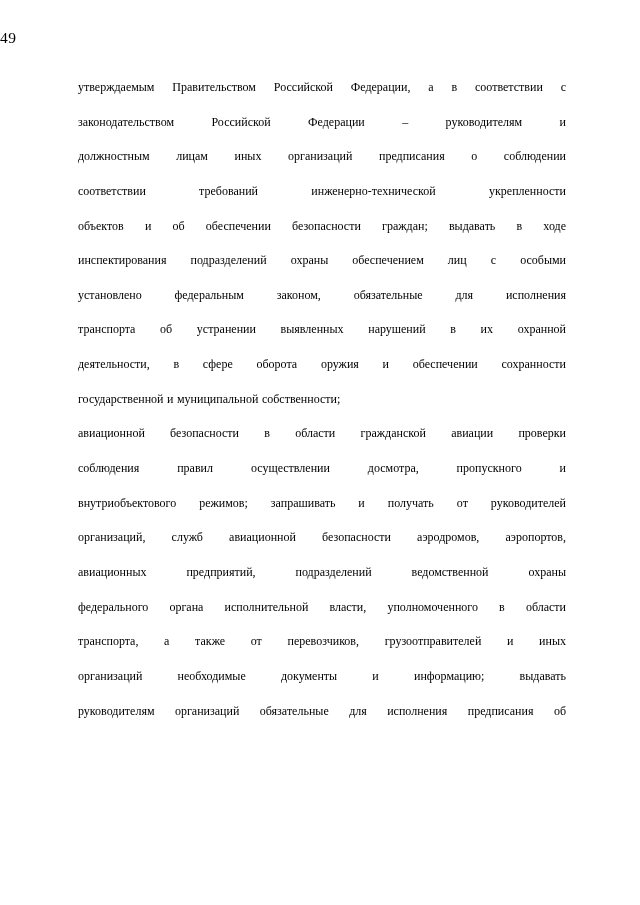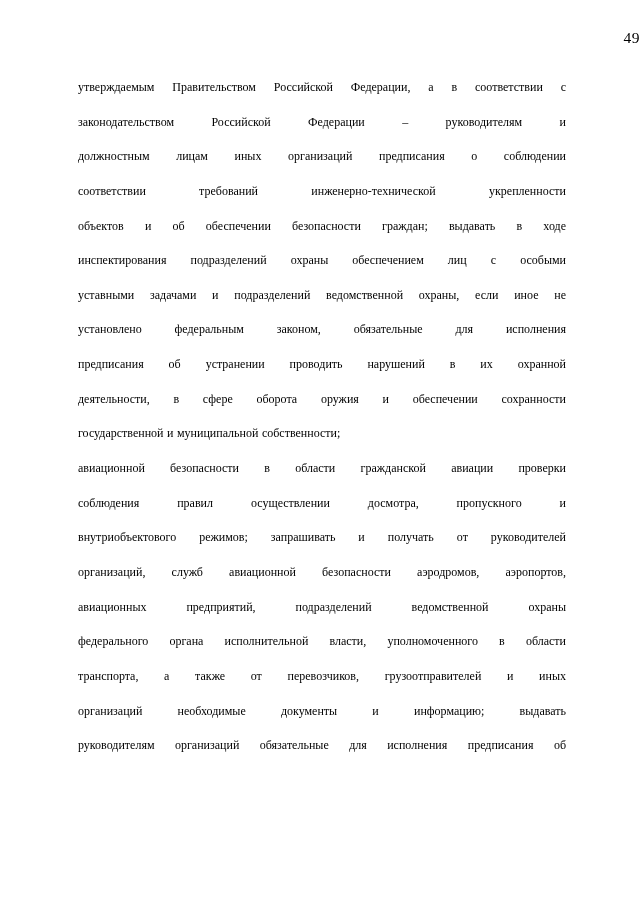--- a/index.html
+++ b/index.html
@@ -20,21 +20,21 @@
     top: 0; left: 0;
     width: 640px;
     height: 905px;
     background: #ffffff;
   }
   .page-number {
     position: absolute;
     top: 29px;
     left: 0;
     width: 640px;
-    text-align: right;
+    text-align: left;
     font-size: 15.5px;
     line-height: 18px;
     letter-spacing: 0.5px;
   }
   .doc-body {
     position: absolute;
     top: 70px;
     left: 78px;
     width: 488px;
     font-size: 12px;
@@ -64,23 +64,22 @@
 <div class="page">
   <div class="page-number">49</div>
   <div class="doc-body" id="doc-body">
       <div class="paragraph">
         <div class="text-line">утверждаемым Правительством Российской Федерации, а в соответствии с</div>
         <div class="text-line">законодательством Российской Федерации – руководителям и</div>
         <div class="text-line">должностным лицам иных организаций предписания о соблюдении</div>
         <div class="text-line">соответствии требований инженерно-технической укрепленности</div>
         <div class="text-line">объектов и об обеспечении безопасности граждан; выдавать в ходе</div>
         <div class="text-line">инспектирования подразделений охраны обеспечением лиц с особыми</div>
-        <div class="text-line">уставными задачами и подразделений ведомственной охраны, если иное не</div>
         <div class="text-line">установлено федеральным законом, обязательные для исполнения</div>
-        <div class="text-line">предписания об устранении проводить нарушений в их охранной</div>
+        <div class="text-line">транспорта об устранении выявленных нарушений в их охранной</div>
         <div class="text-line">деятельности, в сфере оборота оружия и обеспечении сохранности</div>
         <div class="text-line para-end">государственной и муниципальной собственности;</div>
       </div>
       <div class="paragraph">
         <div class="text-line">авиационной безопасности в области гражданской авиации проверки</div>
         <div class="text-line">соблюдения правил осуществлении досмотра, пропускного и</div>
         <div class="text-line">внутриобъектового режимов; запрашивать и получать от руководителей</div>
         <div class="text-line">организаций, служб авиационной безопасности аэродромов, аэропортов,</div>
         <div class="text-line">авиационных предприятий, подразделений ведомственной охраны</div>
         <div class="text-line">федерального органа исполнительной власти, уполномоченного в области</div>

